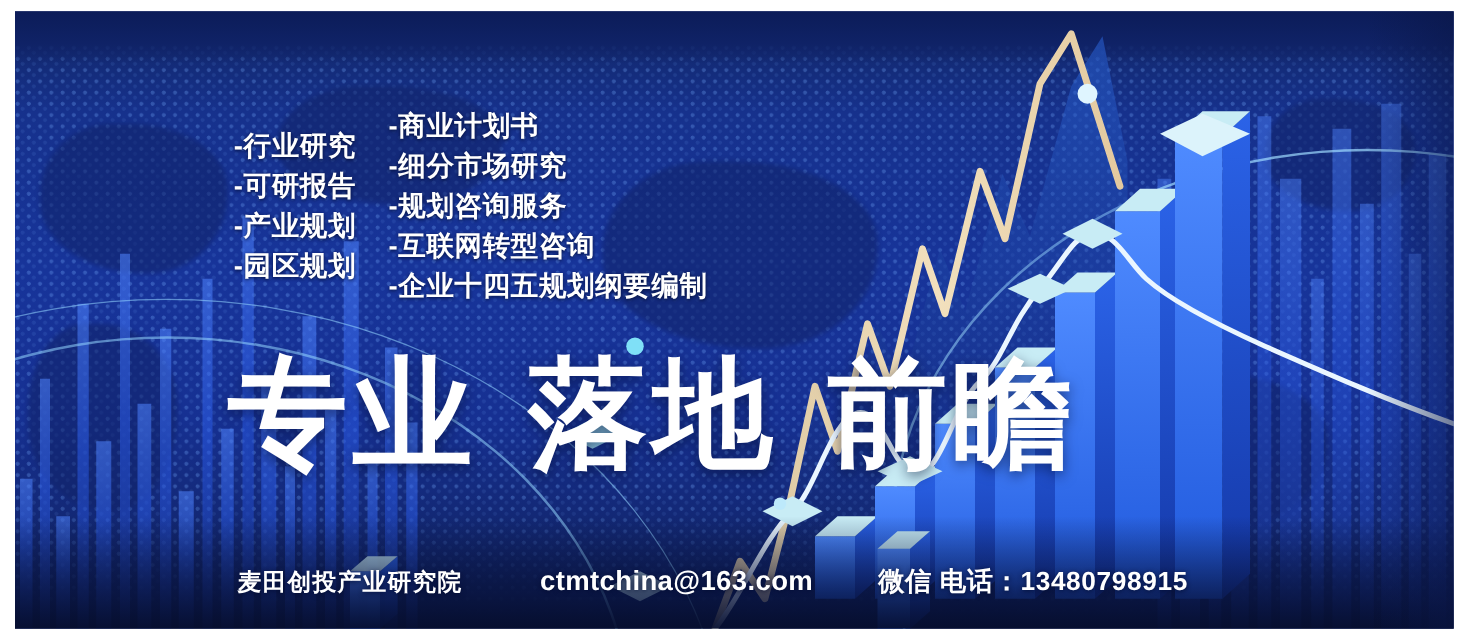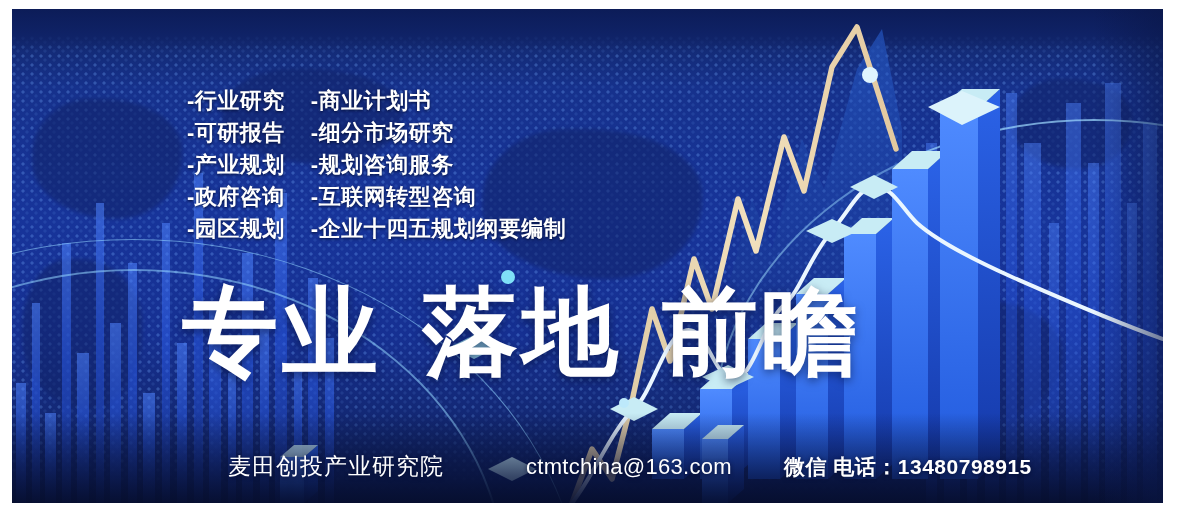--- a/index.html
+++ b/index.html
@@ -98,23 +98,23 @@
   .hero .gap{display:inline-block;width:40px;}
 
   
   .contact{
     position:absolute;left:178px;top:442px;
     display:flex;align-items:baseline;
     color:#ffffff;
     white-space:nowrap;
     text-shadow:0 1px 4px rgba(2,10,45,.9);
   }
-  .contact .org{font-size:23px;font-weight:400;letter-spacing:1px;margin-left:38px;}
+  .contact .org{font-size:19px;font-weight:700;letter-spacing:1px;}
   .contact .sp1{display:inline-block;width:62px;}
-  .contact .mail{font-size:22px;font-weight:400;letter-spacing:.3px;margin-left:20px;}
+  .contact .mail{font-size:22px;font-weight:700;letter-spacing:.3px;}
   .contact .sp2{display:inline-block;width:52px;}
   .contact .phone{font-size:21px;font-weight:700;letter-spacing:.5px;}
 
   
   .chart{position:absolute;left:0;top:0;width:100%;height:100%;}
 
   
   .vignette{
     position:absolute;left:0;right:0;bottom:0;height:90px;
     background:linear-gradient(180deg,rgba(8,20,62,0) 0%,rgba(8,18,58,.75) 70%,rgba(6,14,46,.95) 100%);
@@ -289,21 +289,20 @@
 
     <div class="vignette"></div>
     <div class="vignette-r"></div>
 
 
     <div class="lists">
       <div class="col">
         <div class="bullet">-行业研究</div>
         <div class="bullet">-可研报告</div>
         <div class="bullet">-产业规划</div>
-        <div class="bullet">-政府咨询</div>
         <div class="bullet">-园区规划</div>
       </div>
       <div class="col">
         <div class="bullet">-商业计划书</div>
         <div class="bullet">-细分市场研究</div>
         <div class="bullet">-规划咨询服务</div>
         <div class="bullet">-互联网转型咨询</div>
         <div class="bullet">-企业十四五规划纲要编制</div>
       </div>
     </div>

